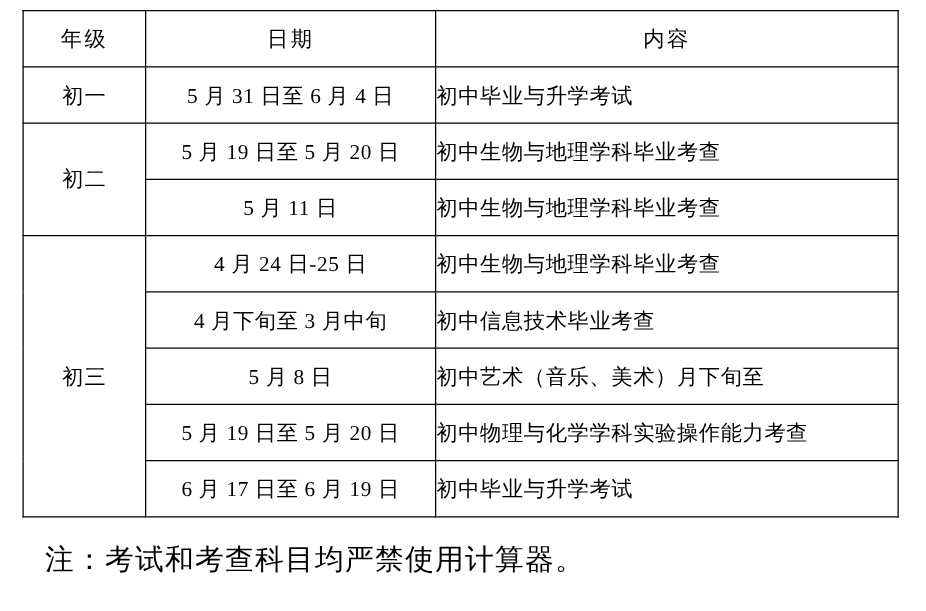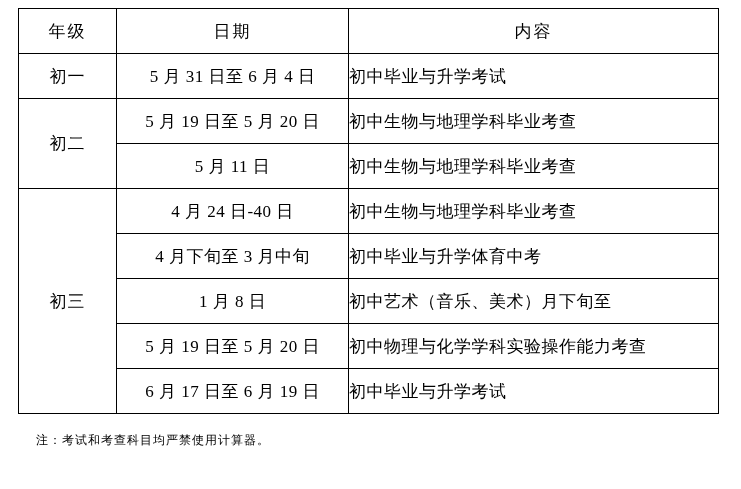--- a/index.html
+++ b/index.html
@@ -59,21 +59,21 @@
     text-align: center;
   }
   .body-cell {
     padding-left: 12px;
     height: 44px;
     letter-spacing: 0.5px;
     white-space: nowrap;
   }
   .note {
     margin: 18px 0 0 36px;
-    font-size: 12px;
+    font-size: 23px;
     letter-spacing: 1px;
   }
 </style>
 </head>
 <body>
 
 <div class="page">
 
   <table class="schedule">
     <colgroup>
@@ -101,29 +101,29 @@
         <td class="date-cell">5 月 19 日至 5 月 20 日</td>
         <td class="body-cell">初中生物与地理学科毕业考查</td>
       </tr>
       <tr>
         <td class="date-cell">5 月 11 日</td>
         <td class="body-cell">初中生物与地理学科毕业考查</td>
       </tr>
 
       <tr>
         <td class="grade-cell" rowspan="5">初三</td>
-        <td class="date-cell">4 月 24 日-40 日</td>
+        <td class="date-cell">4 月 24 日-25 日</td>
         <td class="body-cell">初中生物与地理学科毕业考查</td>
       </tr>
       <tr>
         <td class="date-cell">4 月下旬至 3 月中旬</td>
-        <td class="body-cell">初中毕业与升学体育中考</td>
+        <td class="body-cell">初中信息技术毕业考查</td>
       </tr>
       <tr>
-        <td class="date-cell">1 月 8 日</td>
+        <td class="date-cell">5 月 8 日</td>
         <td class="body-cell">初中艺术（音乐、美术）月下旬至</td>
       </tr>
       <tr>
         <td class="date-cell">5 月 19 日至 5 月 20 日</td>
         <td class="body-cell">初中物理与化学学科实验操作能力考查</td>
       </tr>
       <tr>
         <td class="date-cell">6 月 17 日至 6 月 19 日</td>
         <td class="body-cell">初中毕业与升学考试</td>
       </tr>

